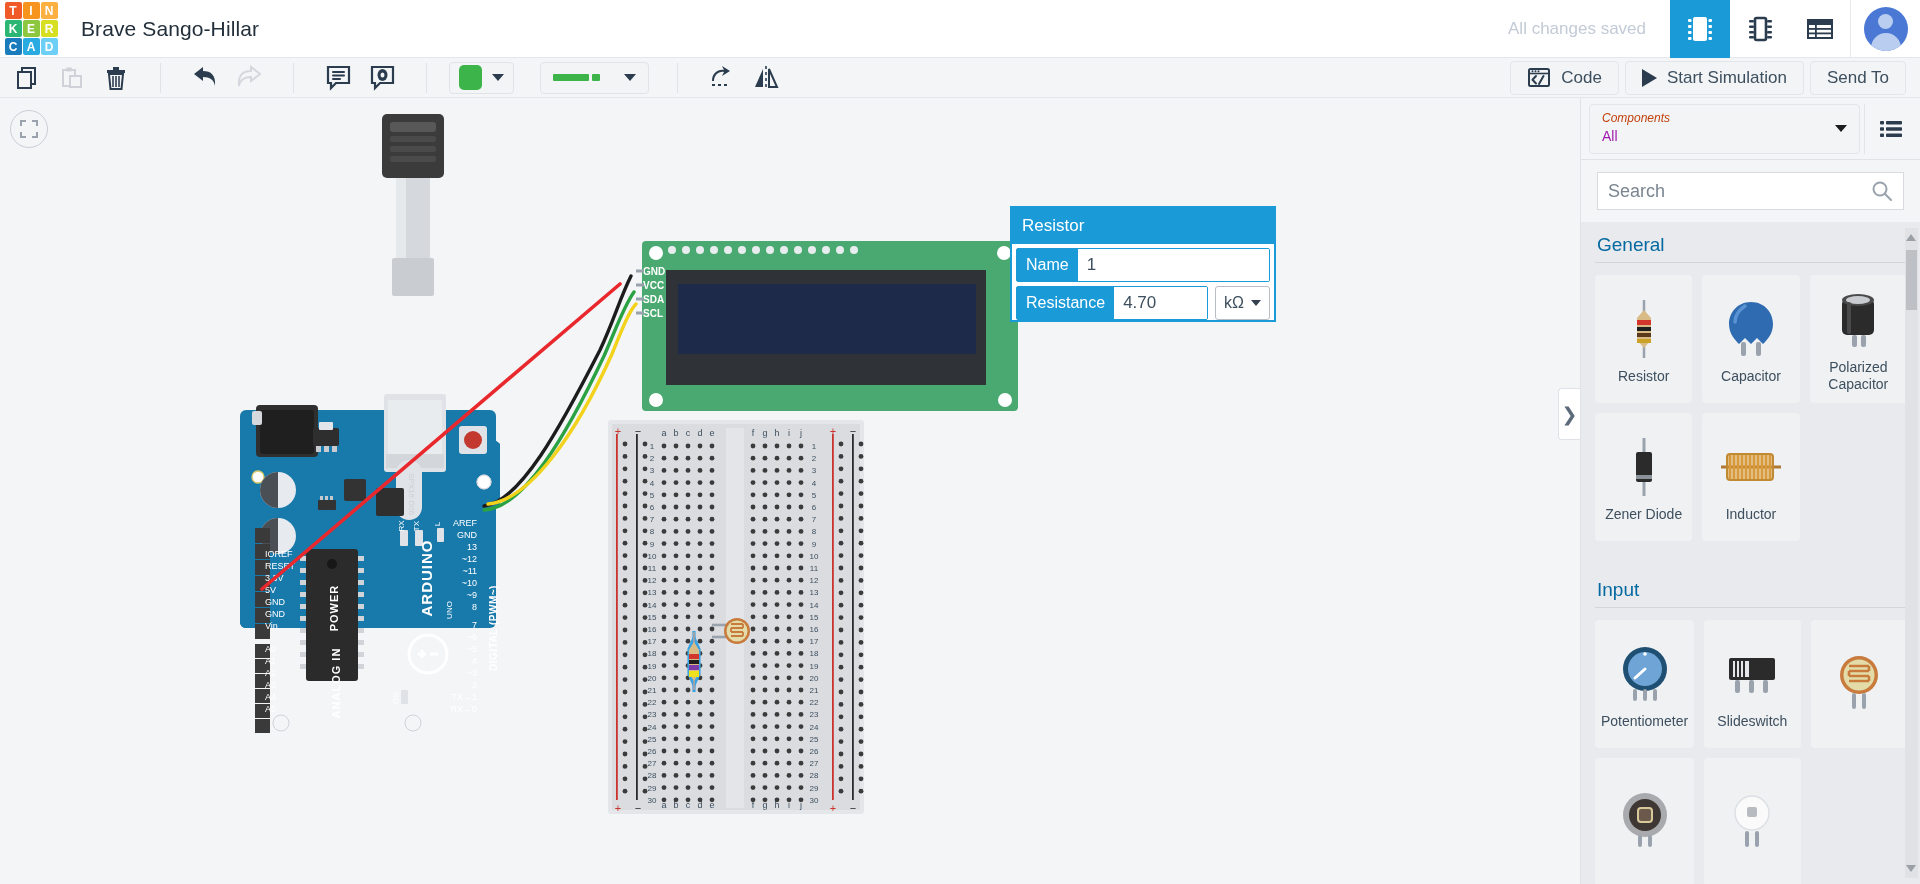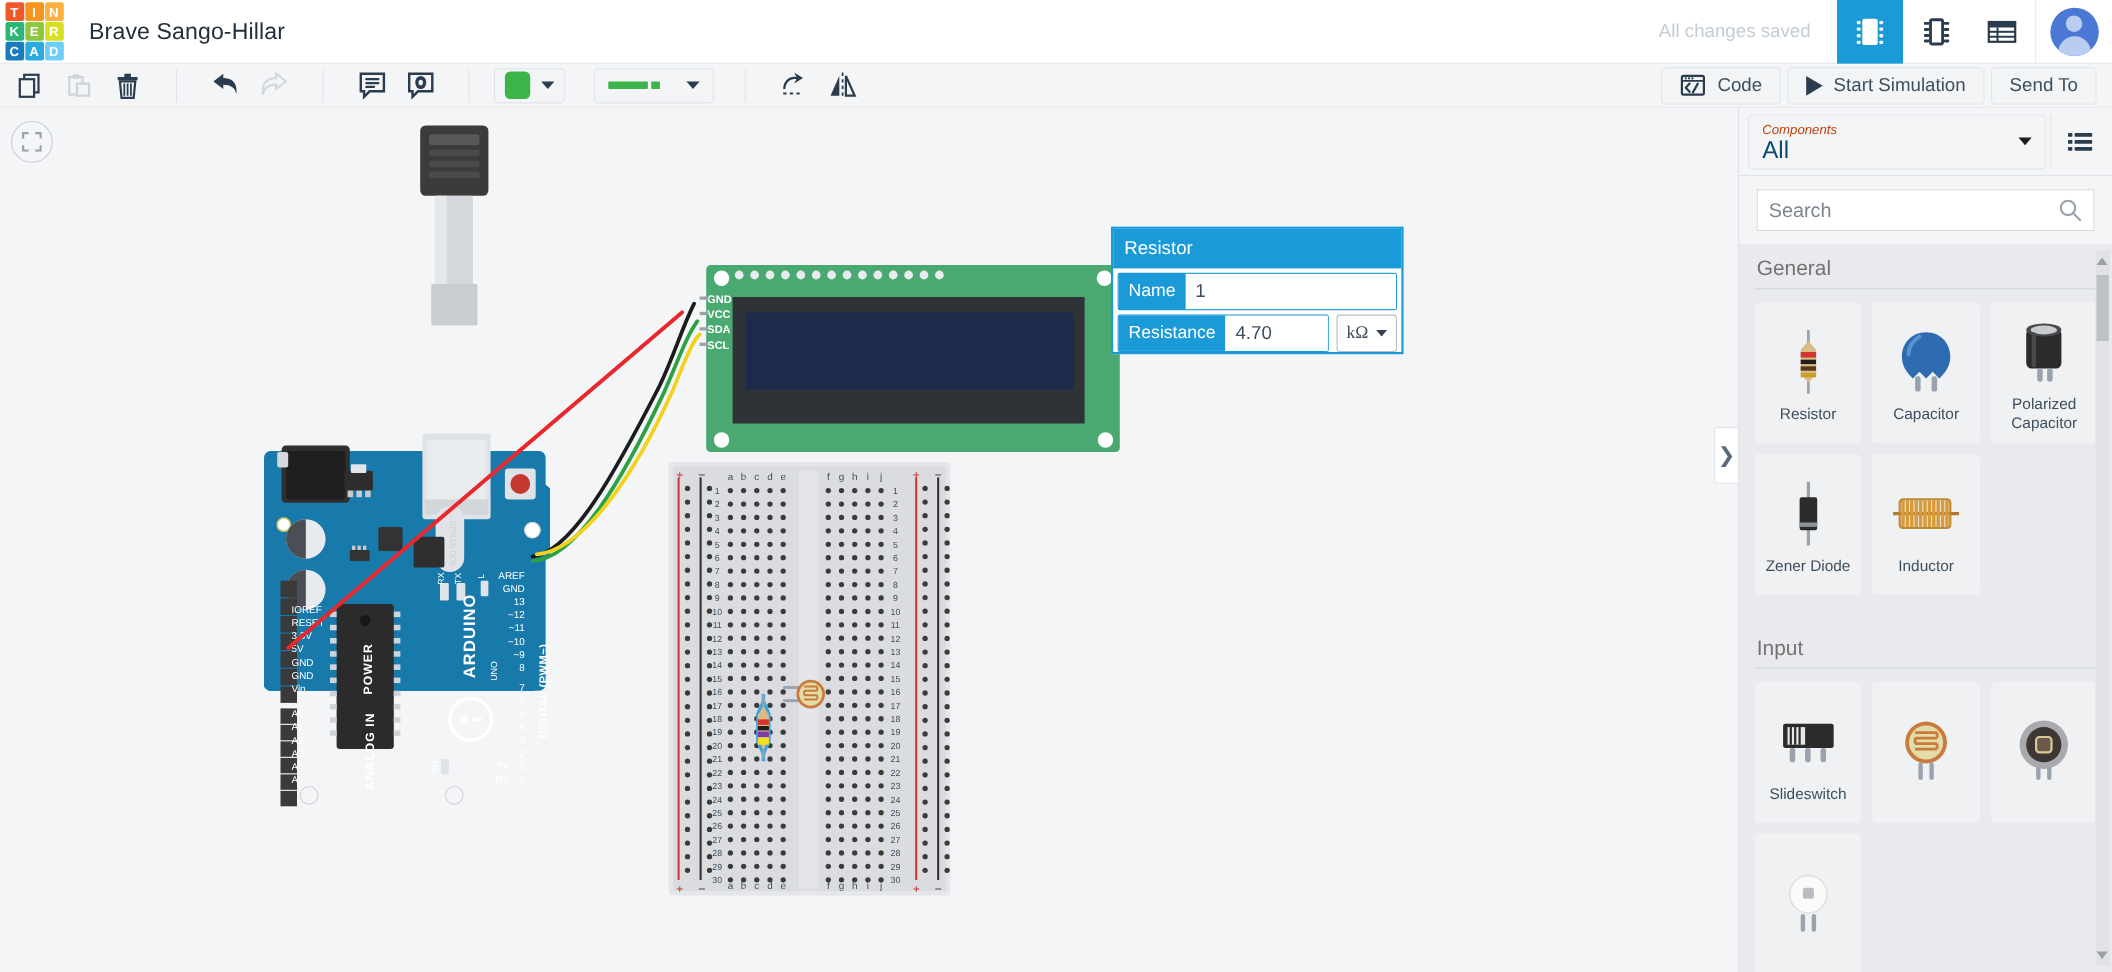--- a/index.html
+++ b/index.html
@@ -175,21 +175,21 @@
     padding: 6px 9px; background: #fff;
     display: flex; align-items: center;
     border: none; outline: none; min-width: 0;
     font-family: "Liberation Sans", sans-serif;
   }
   .props-unit {
     display: flex; align-items: center; gap: 7px;
     margin: 4px 4px 0 3px;
     border: 1px solid #b9bec4; border-radius: 3px;
     background: #fff; padding: 0 8px;
-    font-size: 16px; color: #3d4f5e; cursor: pointer; font-family: Liberation Serif, serif;
+    font-size: 16px; color: #3d4f5e; cursor: pointer;
   }
   .chev {
     width: 0; height: 0;
     border-left: 5px solid transparent; border-right: 5px solid transparent;
     border-top: 6px solid #33414f;
   }
 
   
   .rpanel {
     position: absolute; top: 98px; right: 0;
@@ -202,21 +202,21 @@
     border-bottom: 1px solid #dfe3e8;
     display: flex; align-items: center; padding: 0 4px;
   }
   .comp-select {
     flex: 1; height: 50px;
     background: #f2f4f6; border: 1px solid #e2e6ea; border-radius: 4px;
     display: flex; align-items: center; justify-content: space-between;
     padding: 0 12px; cursor: pointer; margin: 0 4px;
   }
   .comp-select-lbl { font-size: 12px; color: #c2410c; line-height: 15px; font-style: italic; }
-  .comp-select-val { font-size: 22px; color: #0c4a6e; line-height: 21px; }
+  .comp-select-val { font-size: 14px; color: #a21caf; line-height: 21px; }
   .list-icon-btn {
     width: 52px; height: 50px; display: flex; align-items: center; justify-content: center;
     cursor: pointer; border-left: 1px solid #e2e6ea;
   }
   .rp-search-wrap {
     height: 62px; background: #f4f5f7;
     display: flex; align-items: center; padding: 0 16px;
   }
   .rp-search {
     flex: 1; height: 38px; background: #fff;
@@ -229,21 +229,21 @@
   }
   .rp-search input::placeholder { color: #7a8590; }
   .rp-body {
     position: absolute; top: 124px; left: 0;
     width: 340px; height: 662px;
     overflow: hidden;
     background: #e8eaed;
     padding: 0 14px;
   }
   .section-title {
-    font-size: 19px; color: #737373; font-weight: normal;
+    font-size: 19px; color: #0369a1; font-weight: normal;
     padding: 12px 0 6px 2px;
     border-bottom: 1px solid #d2d6db;
     margin-bottom: 12px;
   }
   .comp-grid {
     display: grid; grid-template-columns: repeat(3, 1fr);
     gap: 10px;
     margin-bottom: 26px;
   }
   .comp-card {
@@ -1358,20 +1358,34 @@
           </svg>
         </div>
         <div class="comp-label">Inductor</div>
       </div>
     </div>
 
     <div class="section-title">Input</div>
     <div class="comp-grid">
 
 
+      <div class="comp-card">
+        <div class="comp-art">
+          <svg width="56" height="58" viewBox="0 0 56 58">
+            <circle cx="28" cy="24" r="22" fill="#1f4f73"></circle>
+            <circle cx="28" cy="24" r="17" fill="#6ea5d6"></circle>
+            <path d="M28,24 L18,33" stroke="#ffffff" stroke-width="3" stroke-linecap="round"></path>
+            <circle cx="28" cy="9" r="1.8" fill="#ffffff"></circle>
+            <rect x="16" y="44" width="4" height="12" rx="2" fill="#9aa3ad"></rect>
+            <rect x="26" y="44" width="4" height="12" rx="2" fill="#9aa3ad"></rect>
+            <rect x="36" y="44" width="4" height="12" rx="2" fill="#9aa3ad"></rect>
+          </svg>
+        </div>
+        <div class="comp-label">Potentiometer</div>
+      </div>
 
       <div class="comp-card">
         <div class="comp-art">
           <svg width="58" height="52" viewBox="0 0 58 52">
             <rect x="6" y="10" width="46" height="22" rx="2" fill="#2b2b2b"></rect>
             <rect x="10" y="13" width="16" height="16" fill="#e4e6e9"></rect>
             <g stroke="#2b2b2b" stroke-width="2">
               <line x1="13" y1="13" x2="13" y2="29"></line>
                 <line x1="17" y1="13" x2="17" y2="29"></line>
                 <line x1="21" y1="13" x2="21" y2="29"></line>

